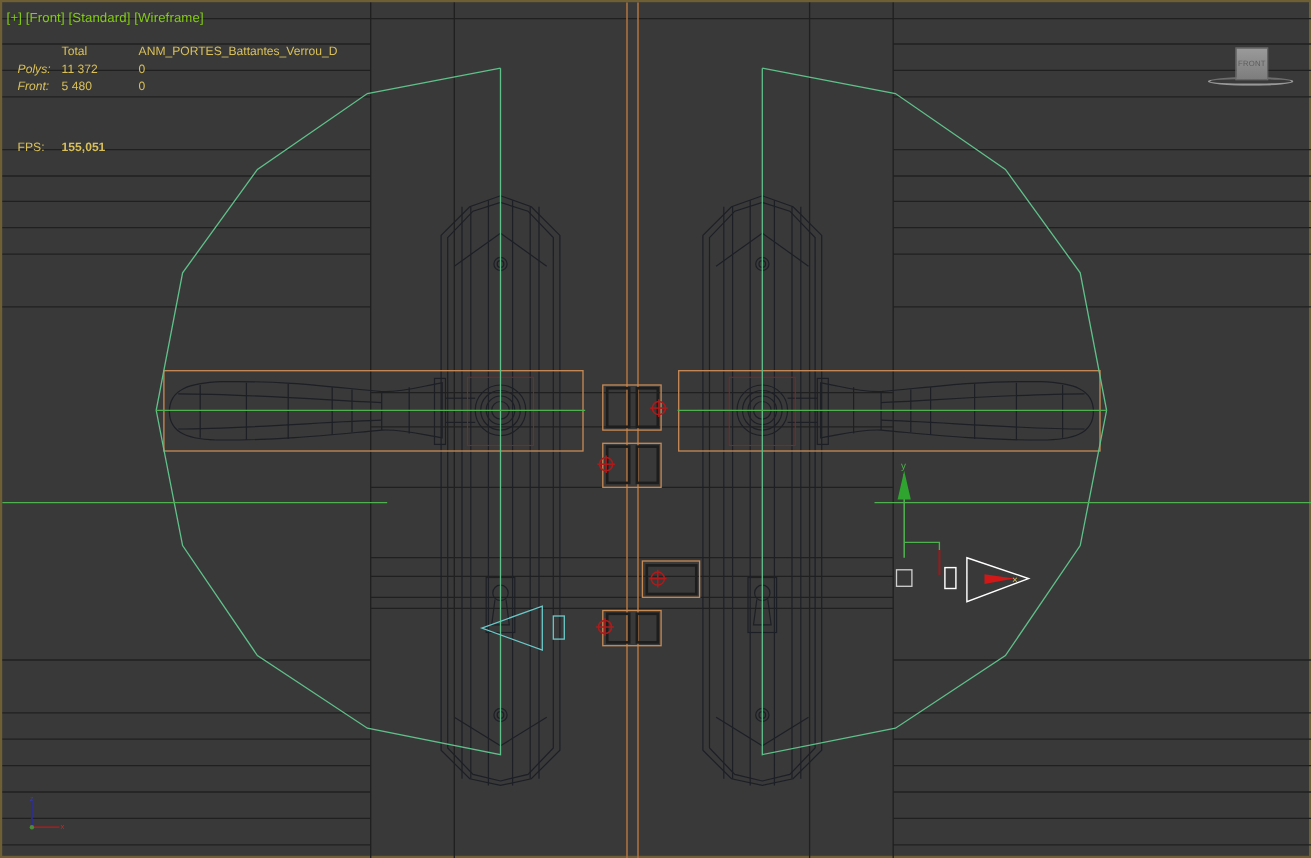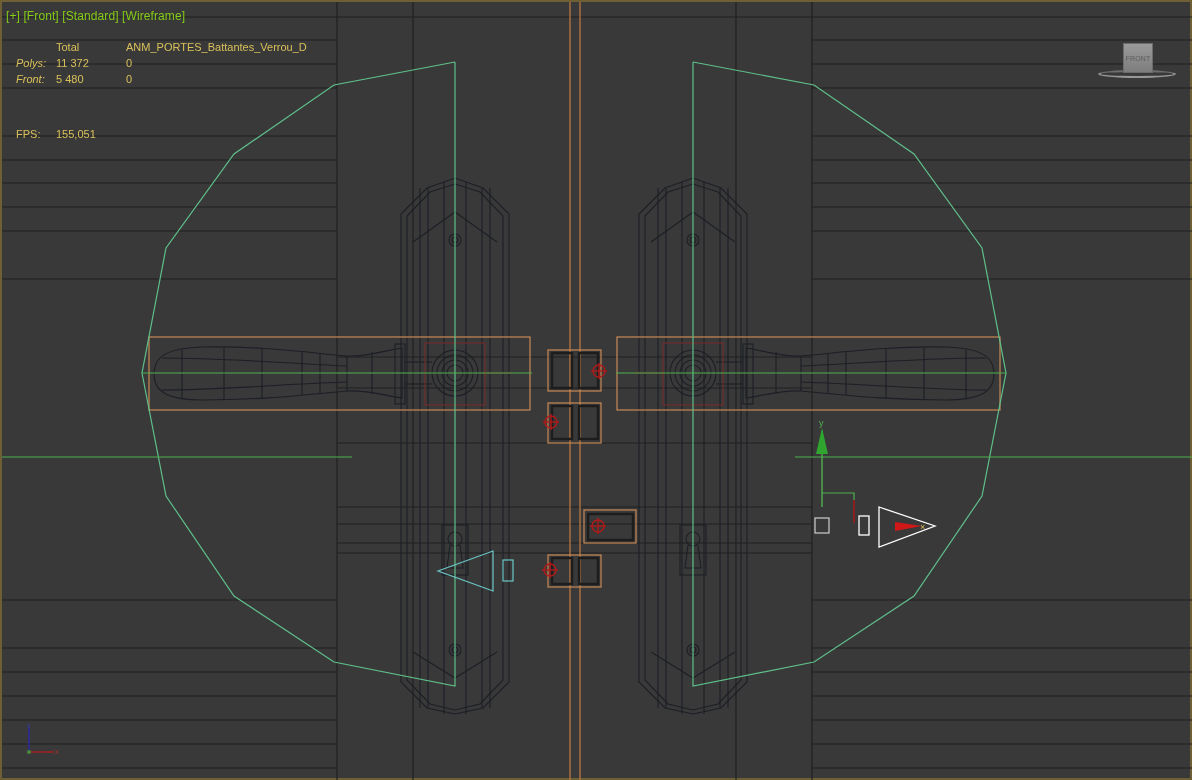--- a/index.html
+++ b/index.html
@@ -16,21 +16,21 @@
   }
   .vp-label span { cursor: pointer; }
   .stats {
     position: absolute; left: 14px; top: 39px; font-size: 11px; color: #d9c05a;
   }
   .stats .row { position: relative; height: 16px; }
   .stats .c0 { position: absolute; left: 0; width: 40px; font-style: italic; }
   .stats .c1 { position: absolute; left: 40px; width: 70px; }
   .stats .c2 { position: absolute; left: 110px; white-space: nowrap; }
   .fps { position: absolute; left: 14px; top: 103px; font-size: 11px; color: #d9c05a; margin-top: 23px; }
-  .fps .c1 { position: absolute; left: 40px; white-space: nowrap; }
+  .fps .c1 { position: absolute; left: 40px; white-space: nowrap; font-weight: bold; }
   .viewcube {
     position: absolute; left: 1094px; top: 40px; width: 62px; height: 40px;
   }
   .viewcube .face {
     position: absolute; left: 27px; top: 1px; width: 30px; height: 30px;
     background: linear-gradient(#9a9a9a, #7d7d7d); border: 1px solid #6c6c6c;
     box-sizing: border-box; font-size: 7px; color: #5c5c5c; text-align: center;
     line-height: 30px; letter-spacing: 0.2px;
   }
   .viewcube .ring {

